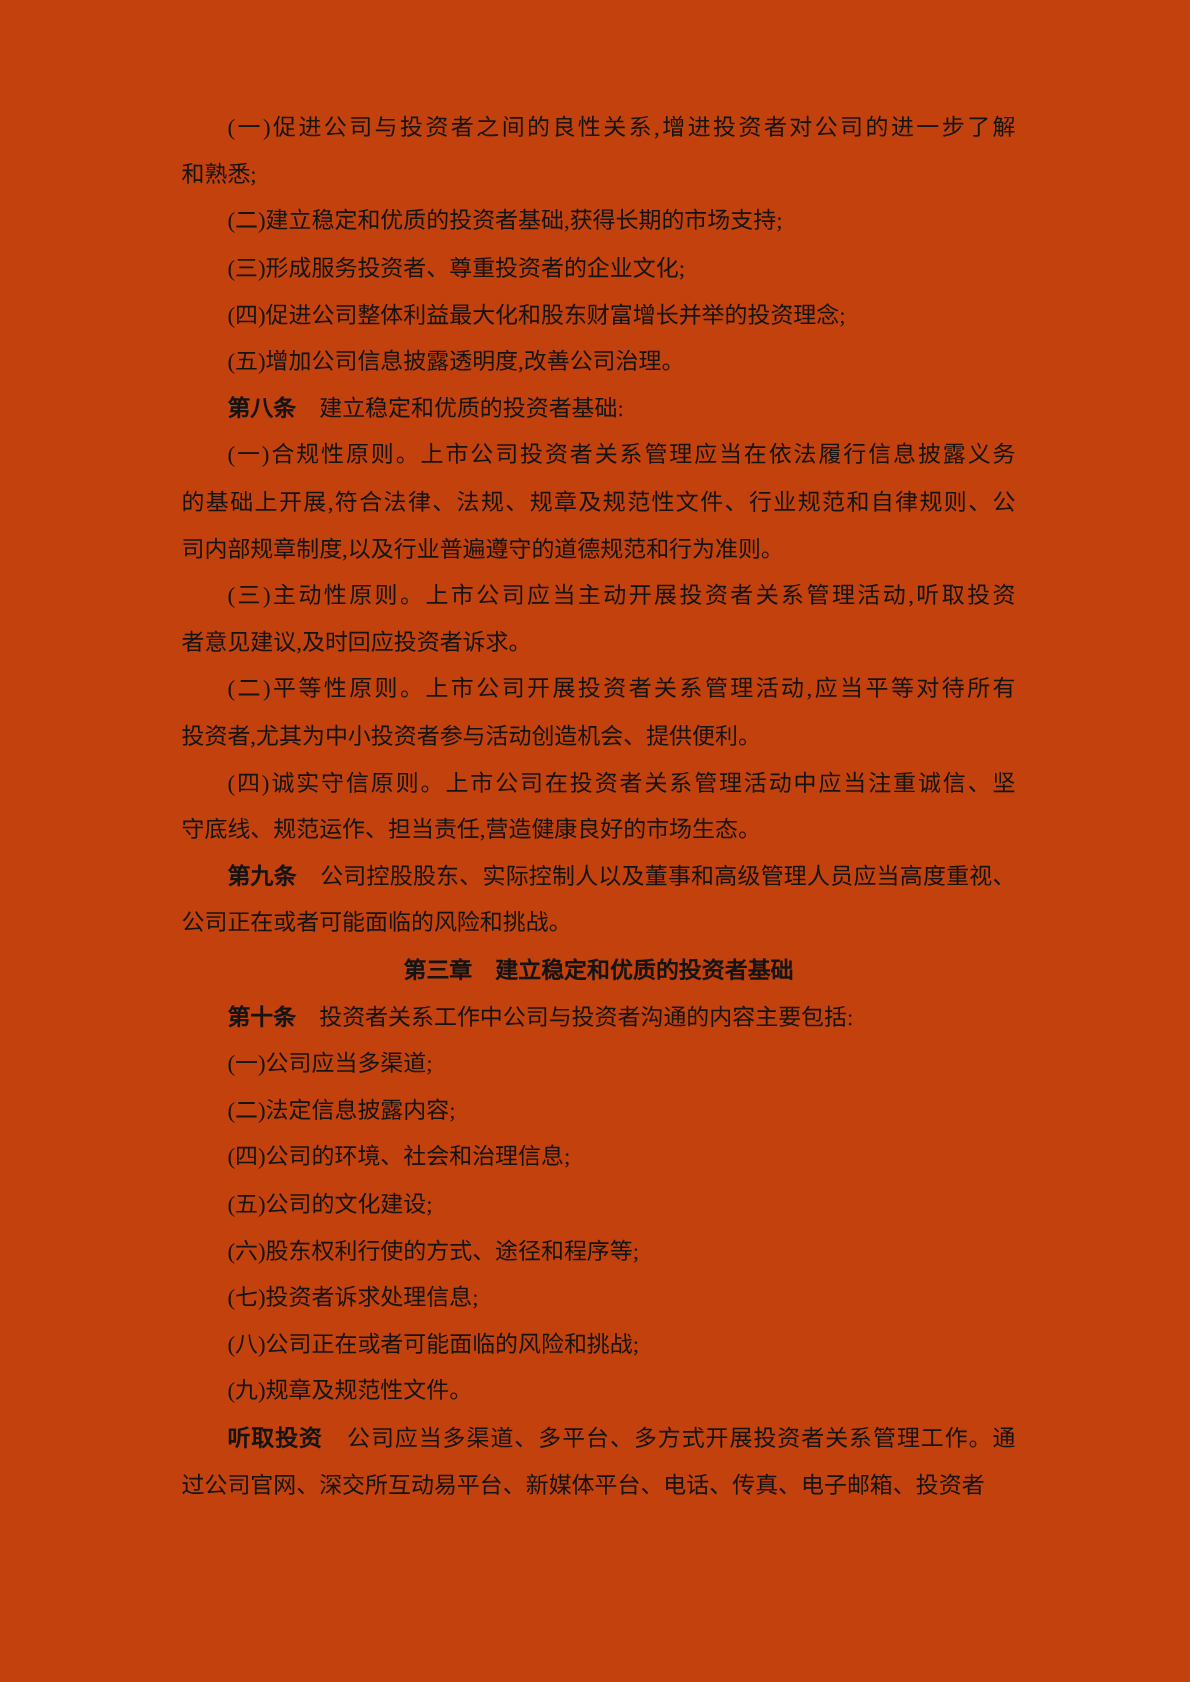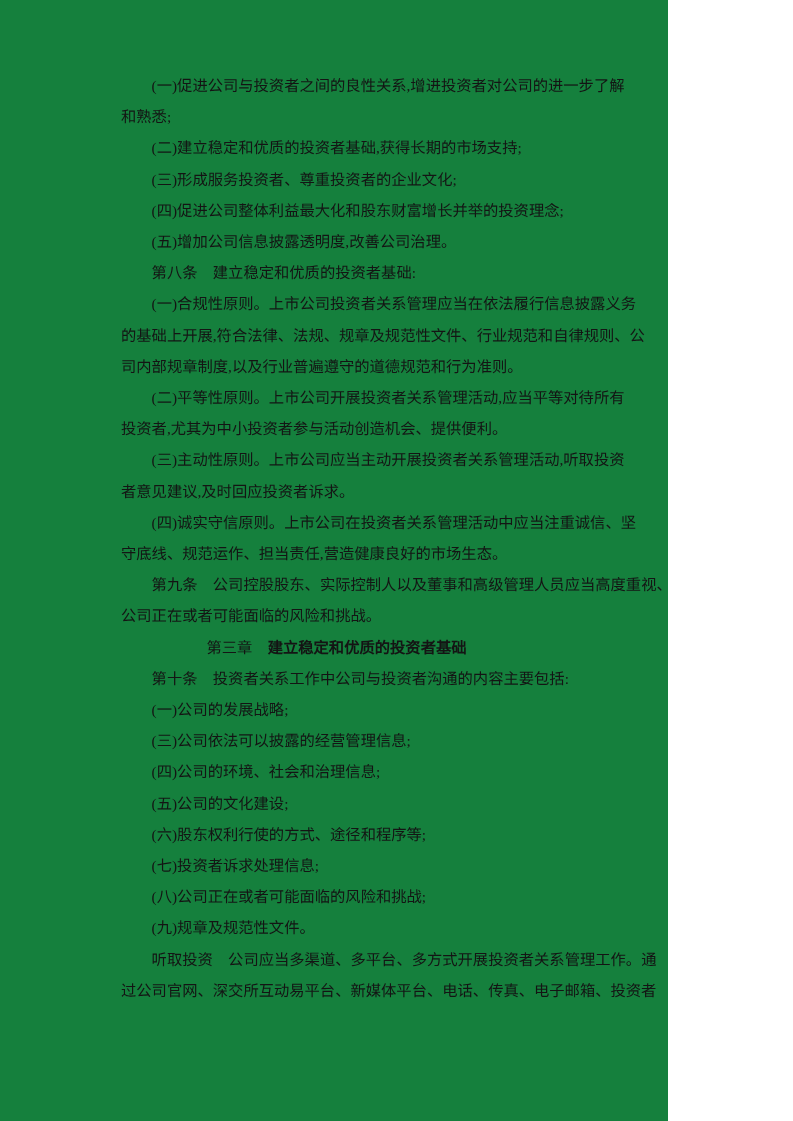--- a/index.html
+++ b/index.html
@@ -2,23 +2,23 @@
 <html lang="zh-CN"><head>
 <meta charset="utf-8">
 <style>
   html, body {
     margin: 0;
     padding: 0;
     background: #ffffff;
   }
   .page {
     position: relative;
-    width: 668px;
+    width: 793px;
     height: 1121px;
-    background: #15803d;
+    background: #c2410c;
     box-sizing: border-box;
     padding: 70px 116px 0 121px;
     overflow: hidden;
     color: #141414;
     font-family: "Liberation Serif", "DejaVu Serif", serif;
     font-size: 15.3px;
     line-height: 31.2px;
   }
   .para {
     margin: 0;
@@ -31,21 +31,21 @@
     white-space: nowrap;
   }
   .para .line.first {
     padding-left: 2em;
     box-sizing: border-box;
   }
   .line.final {
     text-align-last: left;
   }
   .lead {
-    font-weight: normal;
+    font-weight: bold;
   }
   .para.chapter {
     font-weight: bold;
   }
   .para.chapter .line,
   .para.chapter .line.first,
   .para.chapter .line.final {
     padding-left: 0;
     text-align: center;
     text-align-last: center;
@@ -74,46 +74,46 @@
       </p>
       <p class="para article">
         <span class="line first final"><b class="lead">第八条</b>　<span>建立稳定和优质的投资者基础:</span></span>
       </p>
       <p class="para item">
         <span class="line first">(一)合规性原则。上市公司投资者关系管理应当在依法履行信息披露义务</span>
         <span class="line">的基础上开展,符合法律、法规、规章及规范性文件、行业规范和自律规则、公</span>
         <span class="line final">司内部规章制度,以及行业普遍遵守的道德规范和行为准则。</span>
       </p>
       <p class="para item">
+        <span class="line first">(三)主动性原则。上市公司应当主动开展投资者关系管理活动,听取投资</span>
+        <span class="line final">者意见建议,及时回应投资者诉求。</span>
+      </p>
+      <p class="para item">
         <span class="line first">(二)平等性原则。上市公司开展投资者关系管理活动,应当平等对待所有</span>
         <span class="line final">投资者,尤其为中小投资者参与活动创造机会、提供便利。</span>
-      </p>
-      <p class="para item">
-        <span class="line first">(三)主动性原则。上市公司应当主动开展投资者关系管理活动,听取投资</span>
-        <span class="line final">者意见建议,及时回应投资者诉求。</span>
       </p>
       <p class="para item">
         <span class="line first">(四)诚实守信原则。上市公司在投资者关系管理活动中应当注重诚信、坚</span>
         <span class="line final">守底线、规范运作、担当责任,营造健康良好的市场生态。</span>
       </p>
       <p class="para article">
         <span class="line first"><b class="lead">第九条</b>　<span>公司控股股东、实际控制人以及董事和高级管理人员应当高度重视、</span></span>
         <span class="line final">公司正在或者可能面临的风险和挑战。</span>
       </p>
       <p class="para chapter">
         <span class="line first final"><b class="lead">第三章</b>　<span>建立稳定和优质的投资者基础</span></span>
       </p>
       <p class="para article">
         <span class="line first final"><b class="lead">第十条</b>　<span>投资者关系工作中公司与投资者沟通的内容主要包括:</span></span>
       </p>
       <p class="para item">
-        <span class="line first final">(一)公司的发展战略;</span>
+        <span class="line first final">(一)公司应当多渠道;</span>
       </p>
       <p class="para item">
-        <span class="line first final">(三)公司依法可以披露的经营管理信息;</span>
+        <span class="line first final">(二)法定信息披露内容;</span>
       </p>
       <p class="para item">
         <span class="line first final">(四)公司的环境、社会和治理信息;</span>
       </p>
       <p class="para item">
         <span class="line first final">(五)公司的文化建设;</span>
       </p>
       <p class="para item">
         <span class="line first final">(六)股东权利行使的方式、途径和程序等;</span>
       </p>

